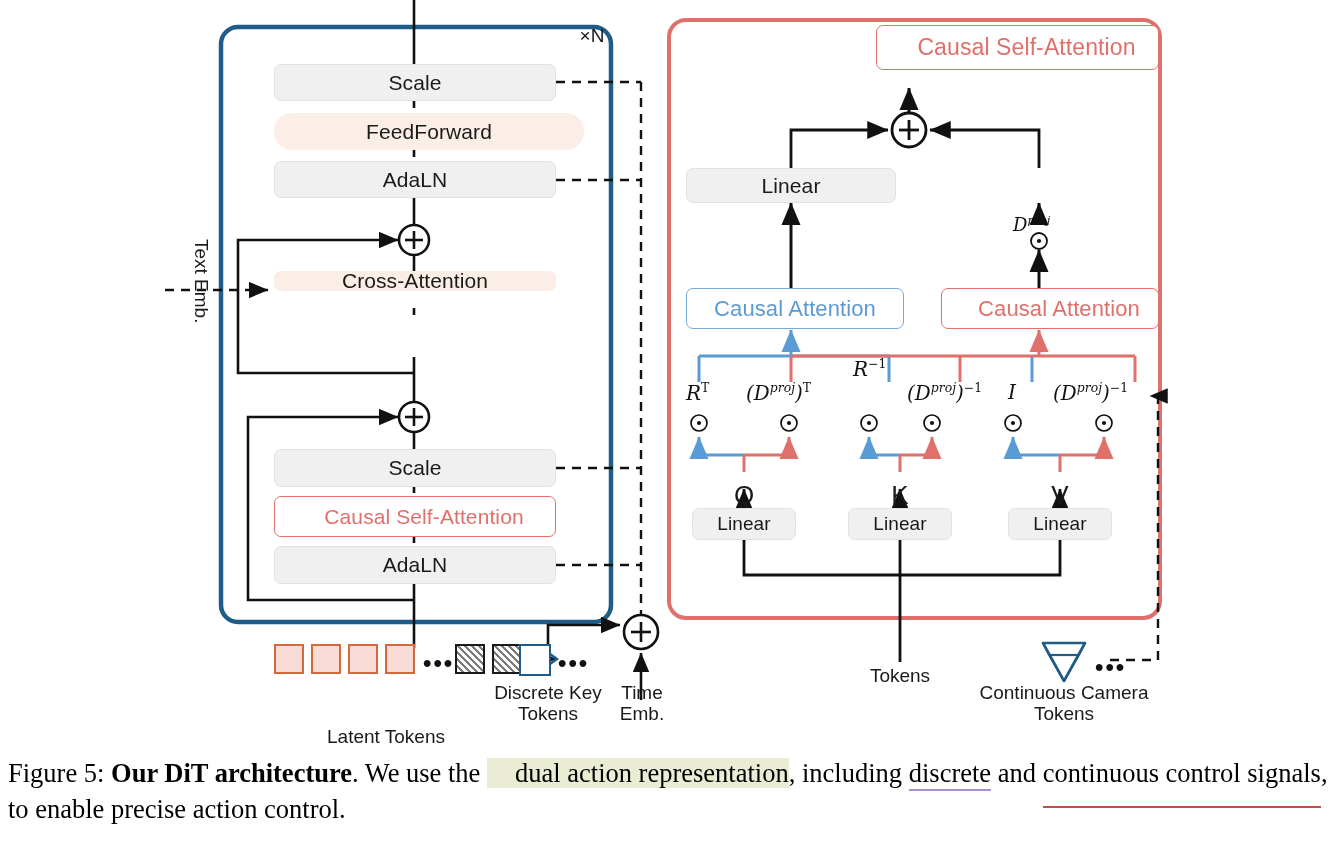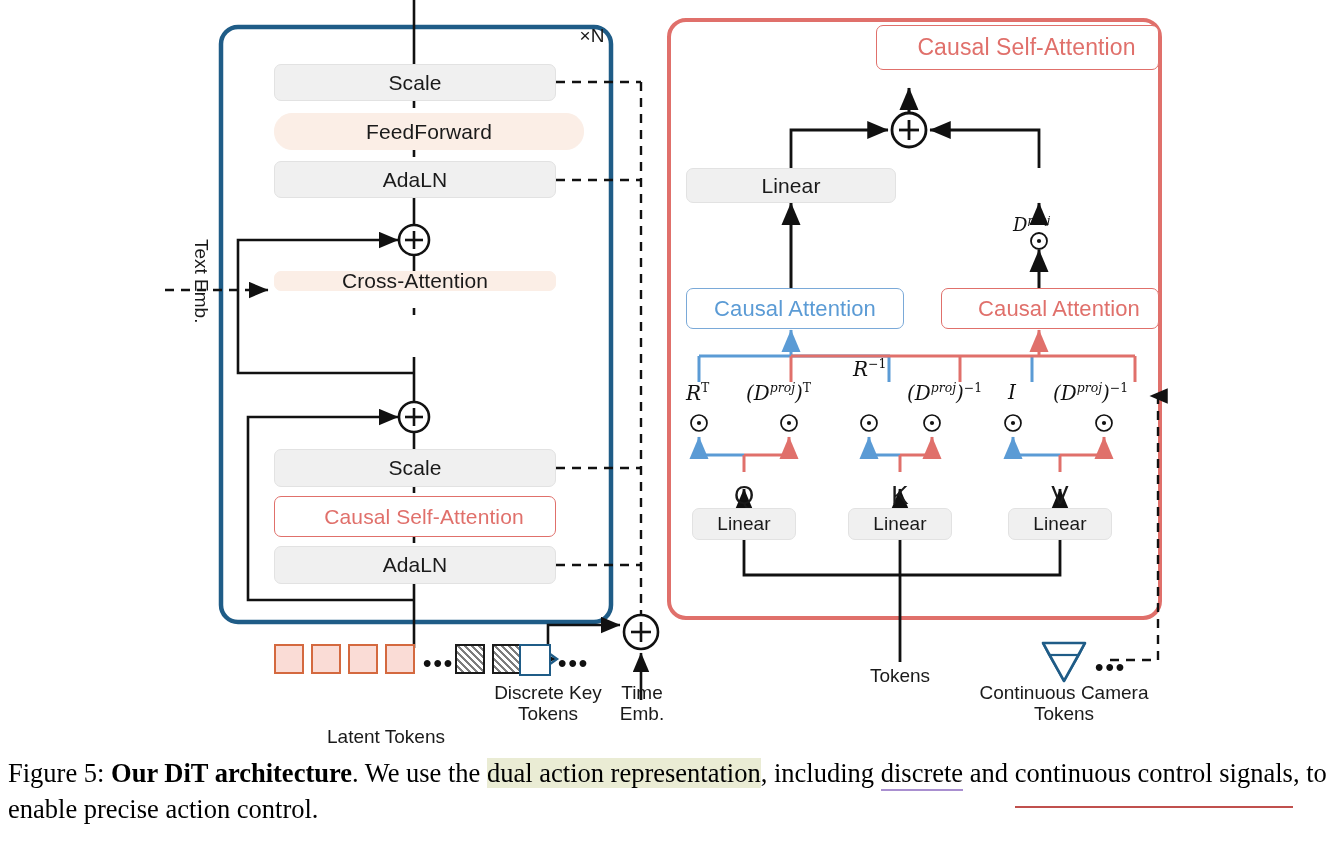--- a/index.html
+++ b/index.html
@@ -25,21 +25,21 @@
   .tok{position:absolute;box-sizing:border-box;width:30px;height:30px;}
   .tok.pink{background:#fadcd6;border:2px solid #d4693f;}
   .tok.hatch{border:2px solid #1a1a1a;
     background:repeating-linear-gradient(45deg,#ffffff 0 3px,#7d7d7d 3px 5px);}
   .tok.key{border:2px solid #1f5c87;background:#fff;}
   .dots{position:absolute;font-size:24px;font-weight:bold;letter-spacing:2px;color:#111;line-height:1;}
 
   .caption{position:absolute;left:8px;top:755px;width:1330px;
            font-family:"Liberation Serif",serif;font-size:26.5px;line-height:1.37;color:#000;}
   .caption b{font-weight:bold;}
-  .hl-yellow{background:#eaecd4;}
+  .hl-yellow{background:#eaecd4;padding-left:28px;}
   .u-purple{border-bottom:2.6px solid #a98fd0;padding-bottom:1px;}
   .u-red{border-bottom:2.6px solid #c0504d;padding-bottom:18px;}
 </style>
 </head>
 <body>
 
 <div id="stage">
 
   <svg class="layer" viewBox="0 0 1343 845">
     <defs>

